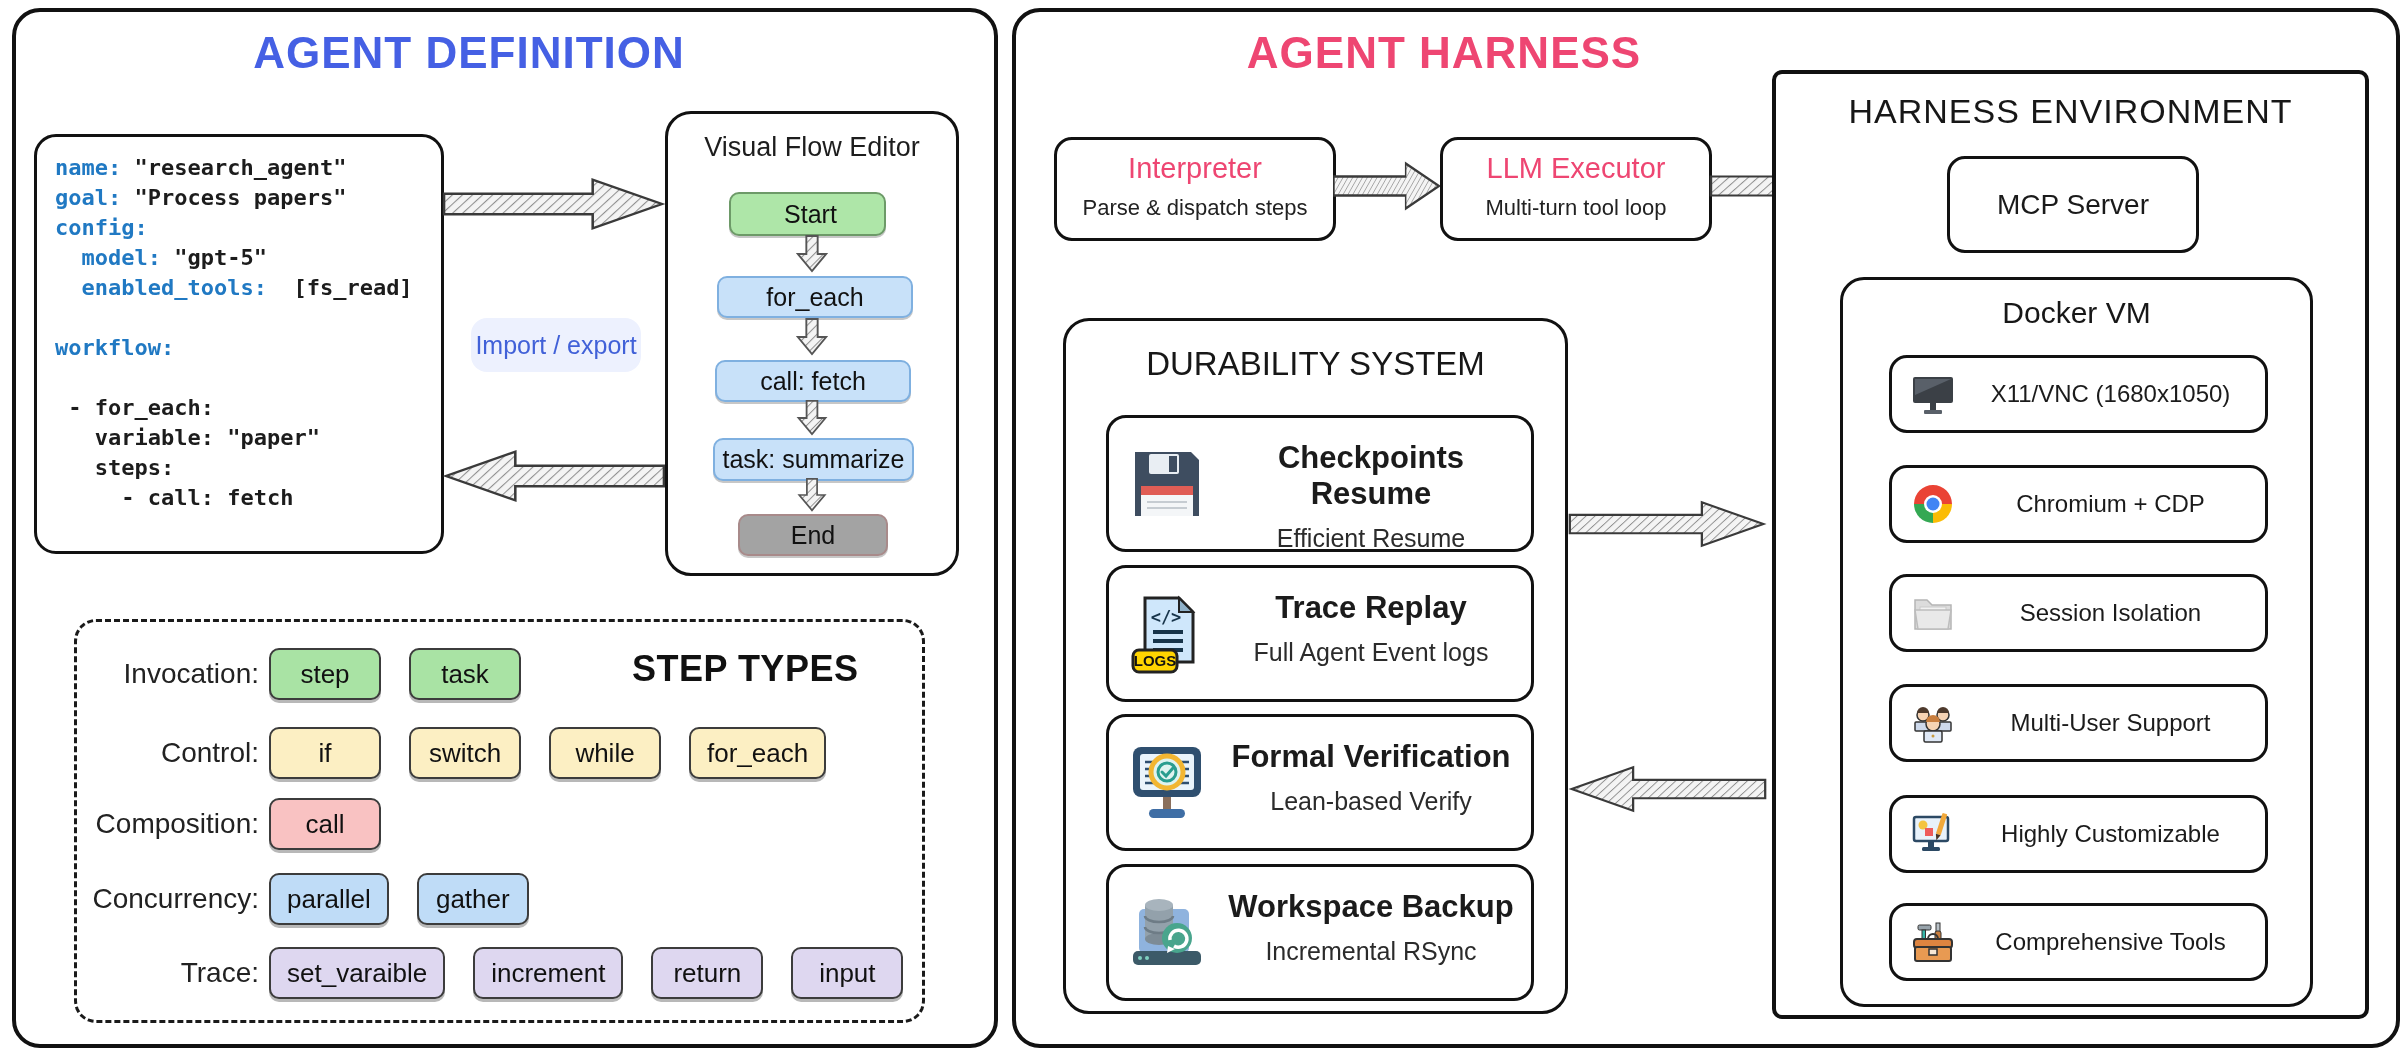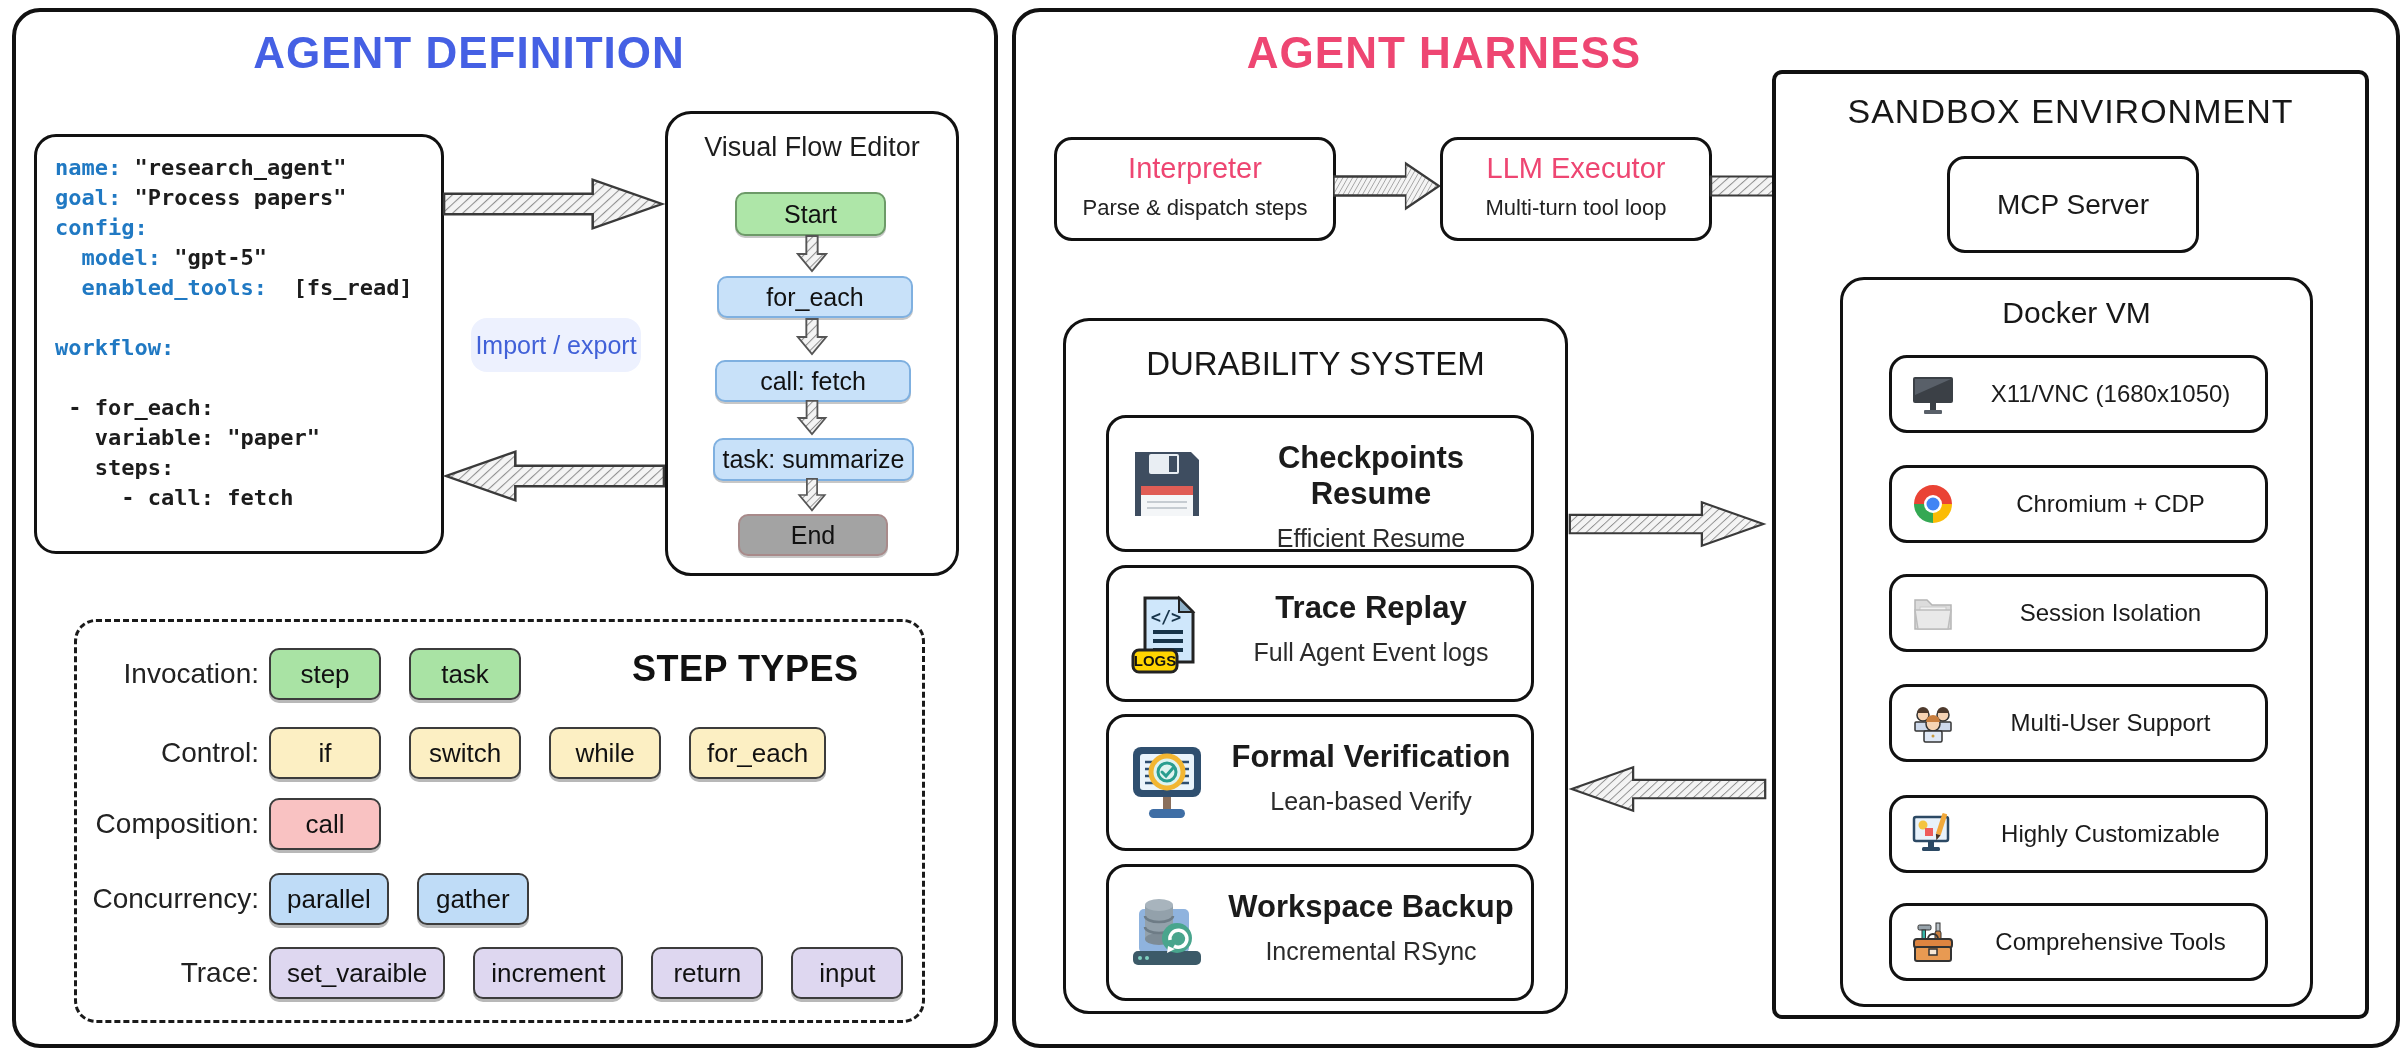--- a/index.html
+++ b/index.html
@@ -99,21 +99,21 @@
 
     <div class="arrow" style="left:426px;top:436px;width:224px;height:56px;">
       <svg width="224" height="56" viewBox="0 0 220 60" preserveAspectRatio="none">
         <polygon points="218,19 72,19 72,4 4,30 72,56 72,41 218,41" fill="url(#hatch)" stroke="#3a3a3a" stroke-width="2.5"></polygon>
       </svg>
     </div>
 
     <div class="box" style="left:649px;top:99px;width:288px;height:459px;border-radius:26px;">
       <div class="fe-title">Visual Flow Editor</div>
 
-      <div class="flow-node node-green" style="left:67px;top:78px;width:147px;height:40px;">Start</div>
+      <div class="flow-node node-green" style="left:61px;top:78px;width:147px;height:40px;padding-left:6px;">Start</div>
       <div class="arrow" style="left:127px;top:120px;">
         <svg width="34" height="40" viewBox="0 0 36 40">
             <polygon points="12,1 24,1 24,20 33,20 18,38 3,20 12,20" fill="url(#hatch)" stroke="#555" stroke-width="2"></polygon>
           </svg>
       </div>
       <div class="flow-node node-blue" style="left:49px;top:162px;width:192px;height:38px;">for_each</div>
       <div class="arrow" style="left:127px;top:202px;">
         <svg width="34" height="42" viewBox="0 0 36 40">
             <polygon points="12,1 24,1 24,20 33,20 18,38 3,20 12,20" fill="url(#hatch)" stroke="#555" stroke-width="2"></polygon>
           </svg>
@@ -298,21 +298,21 @@
         <polygon points="2,19 148,19 148,4 216,30 148,56 148,41 2,41" fill="url(#hatch)" stroke="#3a3a3a" stroke-width="2.5"></polygon>
       </svg>
     </div>
     <div class="arrow" style="left:552px;top:752px;">
       <svg width="199" height="50" viewBox="0 0 220 60" preserveAspectRatio="none">
         <polygon points="218,19 72,19 72,4 4,30 72,56 72,41 218,41" fill="url(#hatch)" stroke="#3a3a3a" stroke-width="2.5"></polygon>
       </svg>
     </div>
 
     <div class="box" style="left:756px;top:58px;width:589px;height:941px;border-radius:10px;border-width:4px;">
-      <div class="section-title" style="top:18px;font-size:34px;letter-spacing:1px;">SANDBOX ENVIRONMENT</div>
+      <div class="section-title" style="top:18px;font-size:34px;letter-spacing:1px;">HARNESS ENVIRONMENT</div>
 
       <div class="box" style="left:171px;top:82px;width:246px;height:91px;border-radius:18px;border-width:3.5px;display:flex;align-items:center;justify-content:center;font-size:28px;">MCP Server</div>
 
       <div class="box" style="left:64px;top:203px;width:467px;height:724px;border-radius:24px;">
         <div class="section-title" style="top:16px;font-size:30px;">Docker VM</div>
 
         <div class="dk-item" style="left:46px;top:75px;width:373px;height:72px;">
           <span class="dk-icon">
             <svg width="46" height="46" viewBox="0 0 46 46">
               <rect x="3" y="6" width="40" height="26" rx="2" fill="#3b4046"></rect>

